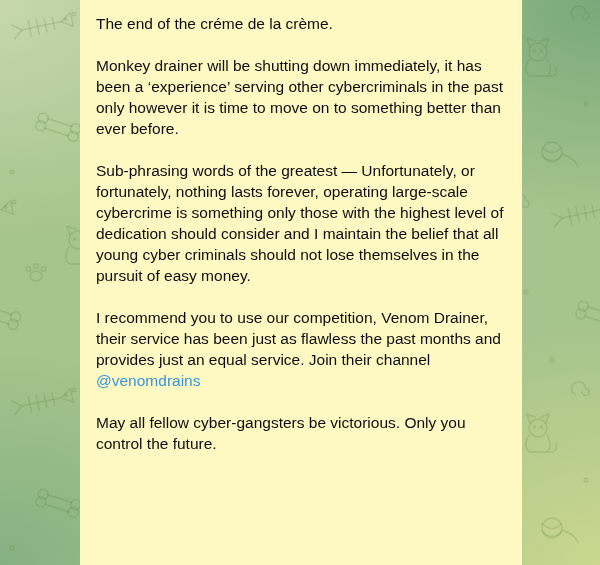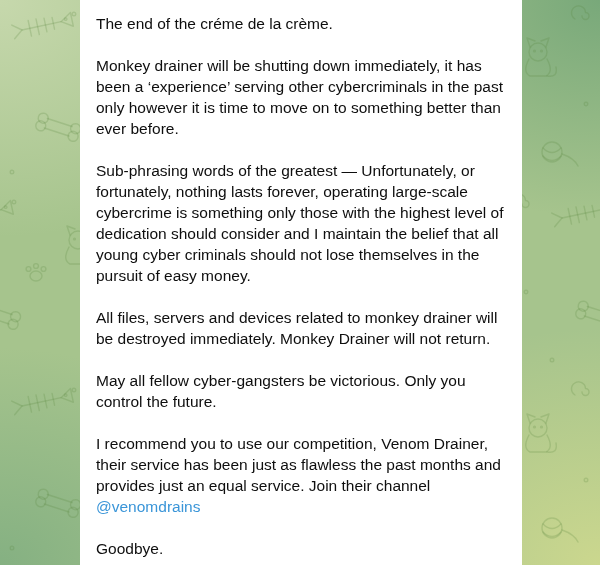--- a/index.html
+++ b/index.html
@@ -20,21 +20,21 @@
       radial-gradient(ellipse 70% 60% at 100% 100%, rgba(205,216,142,0.95), rgba(205,216,142,0) 70%),
       #a6c48d;
   }
   .pattern-svg { position: absolute; inset: 0; display: block; }
   .bubble {
     position: absolute;
     left: 80px;
     top: 0;
     width: 442px;
     height: 565px;
-    background: #ffffff;
+    background: #fef9c3;
     box-sizing: border-box;
     padding: 13px 12px 0 16px;
   }
   .bubble p {
     margin: 0 0 21px 0;
     font-size: 15.5px;
     line-height: 21px;
     color: #0e0e0e;
     letter-spacing: 0;
   }
@@ -112,19 +112,17 @@
       <use href="#doodle-tile" x="0" y="376"></use>
       <use href="#doodle-tile" x="200" y="376"></use>
       <use href="#doodle-tile" x="400" y="376"></use>
     </svg>
   </div>
 
   <div class="bubble">
     <p>The end of the créme de la crème.</p>
     <p>Monkey drainer will be shutting down immediately, it has been a ‘experience’ serving other cybercriminals in the past only however it is time to move on to something better than ever before.</p>
     <p>Sub-phrasing words of the greatest — Unfortunately, or fortunately, nothing lasts forever, operating large-scale cybercrime is something only those with the highest level of dedication should consider and I maintain the belief that all young cyber criminals should not lose themselves in the pursuit of easy money.</p>
-    <p>All files, servers and devices related to monkey drainer will be destroyed immediately. Monkey Drainer will not return.</p>
+    <p><span>I recommend you to use our competition, Venom Drainer, their service has been just as flawless the past months and provides just an equal service. Join their channel</span> <a class="mention">@venomdrains</a></p>
     <p>May all fellow cyber-gangsters be victorious. Only you control the future.</p>
-    <p><span>I recommend you to use our competition, Venom Drainer, their service has been just as flawless the past months and provides just an equal service. Join their channel</span> <a class="mention">@venomdrains</a></p>
-    <p>Goodbye.</p>
   </div>
 
 </div>
 
 </body></html>

